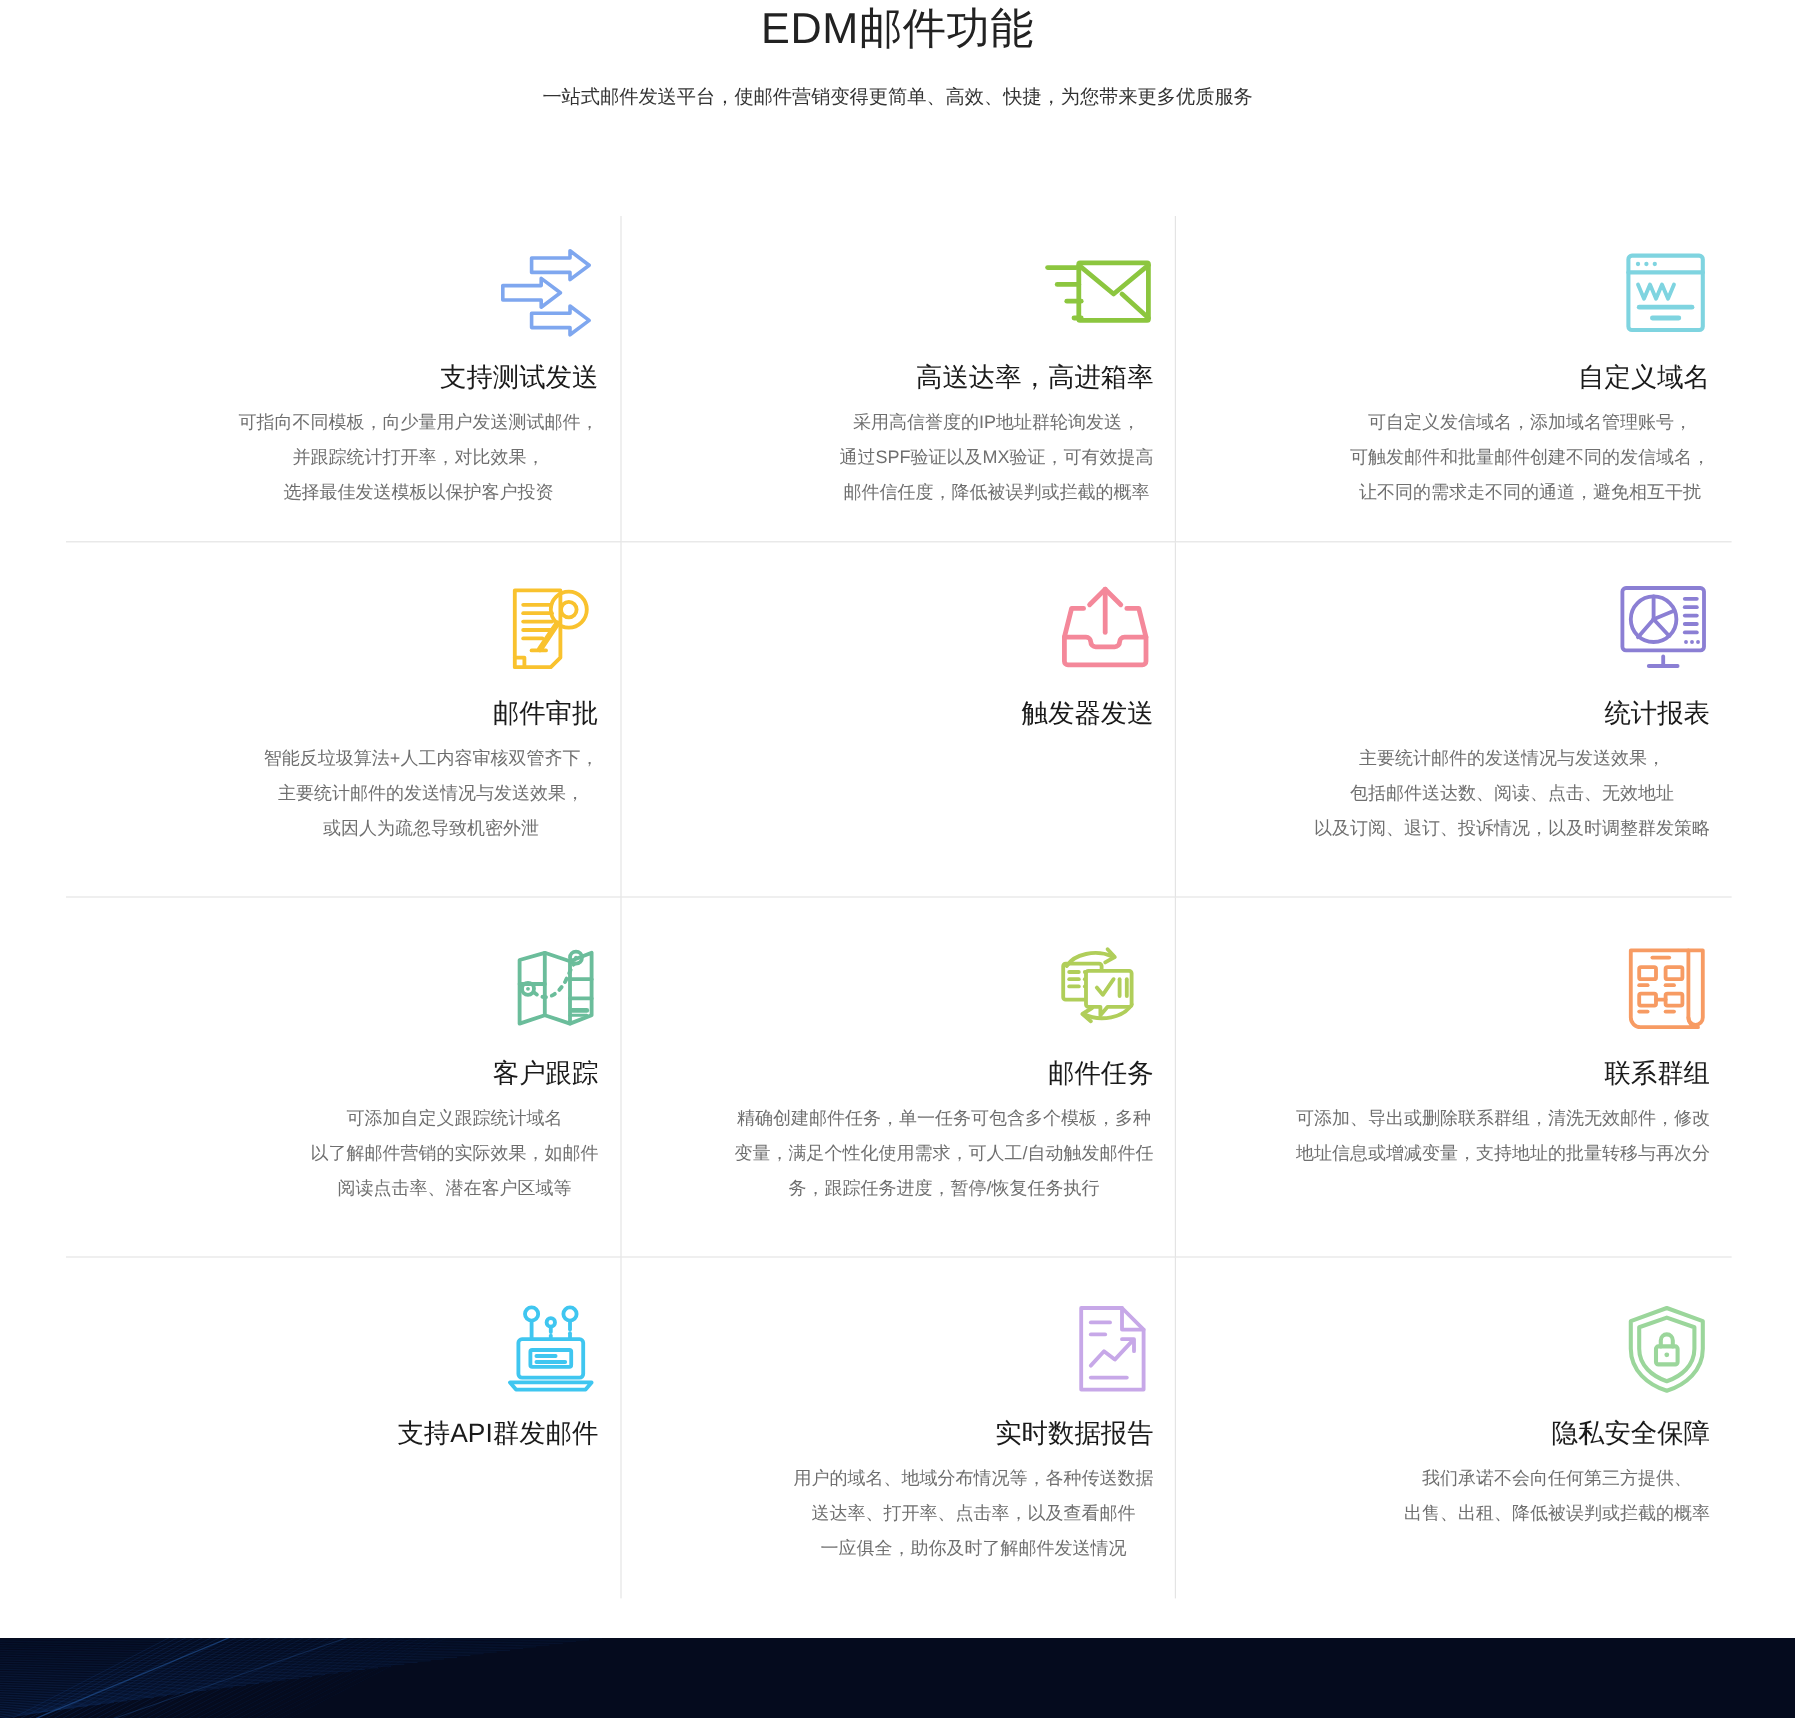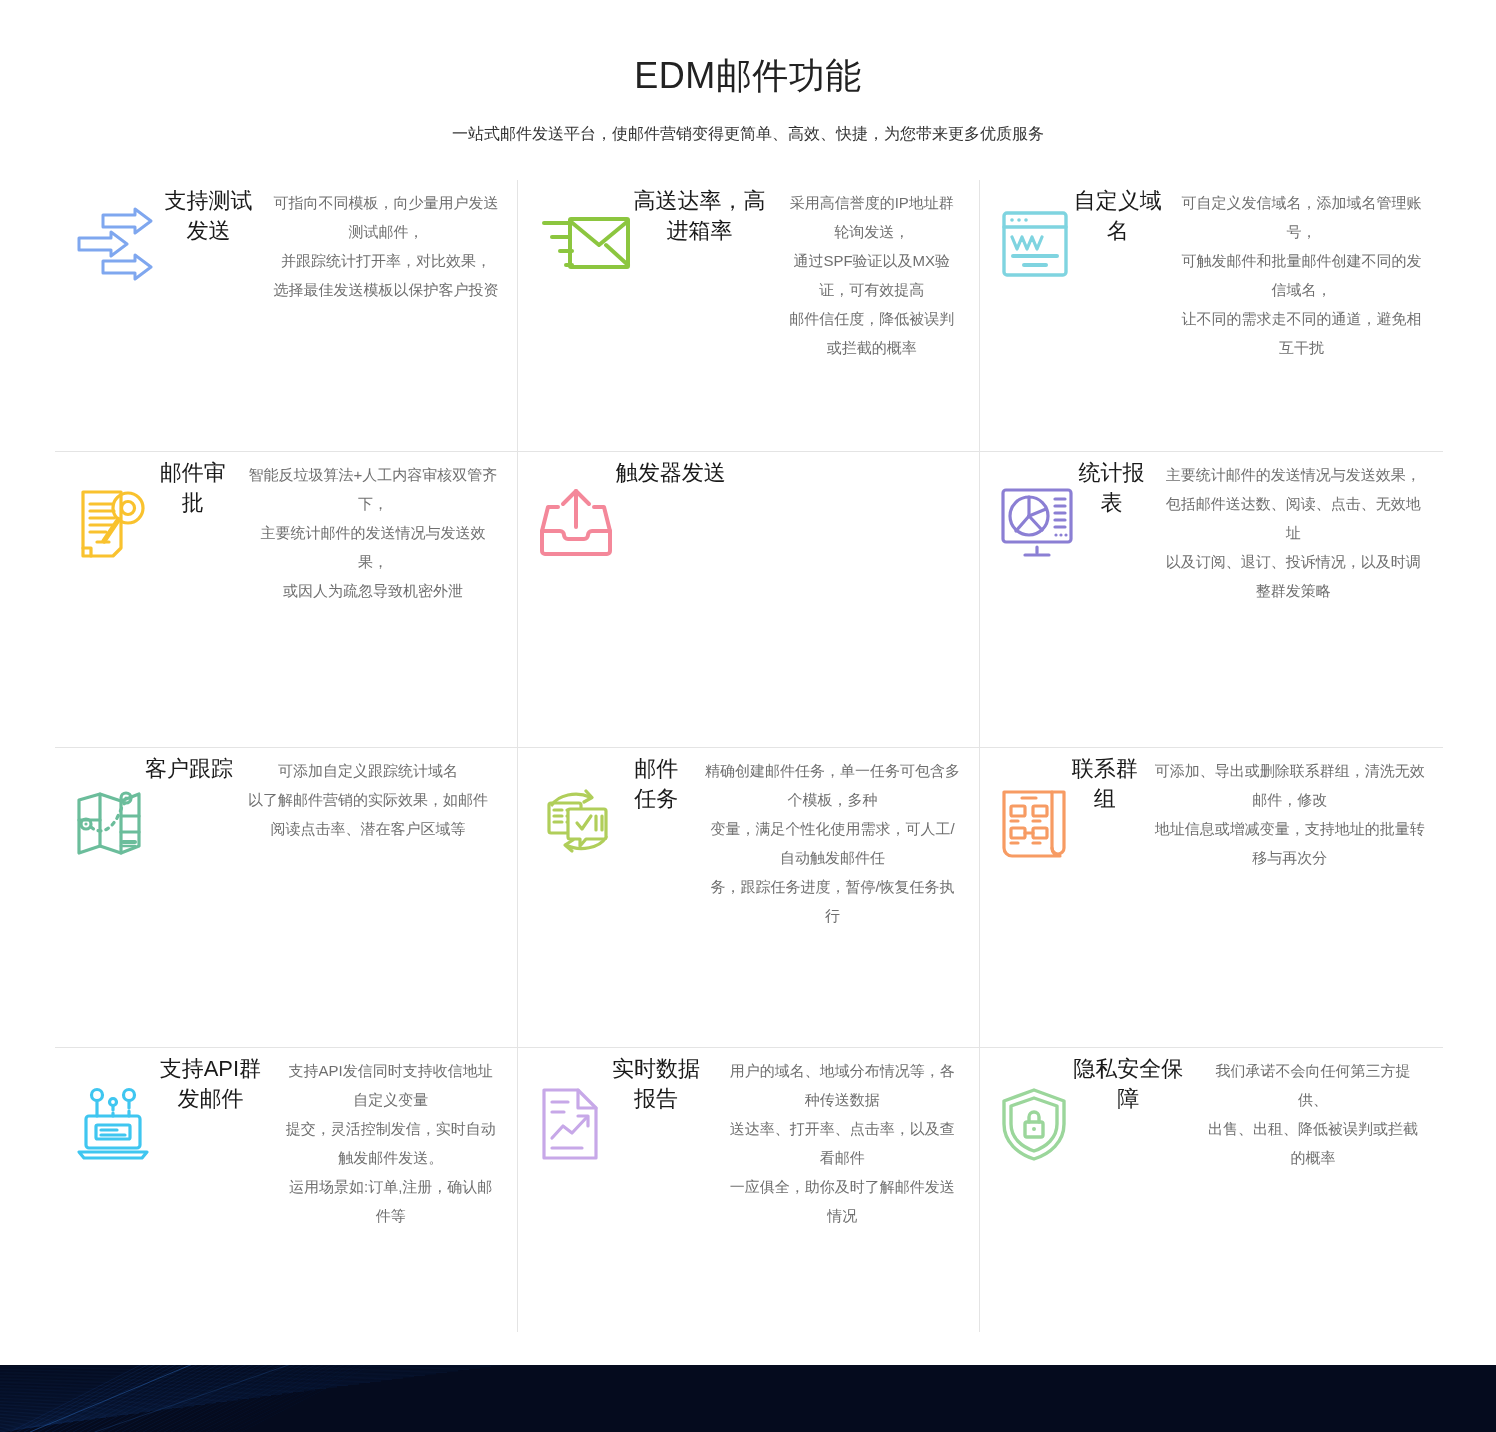--- a/index.html
+++ b/index.html
@@ -6,42 +6,42 @@
   body{
     width:1496px;height:1432px;
     background:#ffffff;
     font-family:"Liberation Sans","DejaVu Sans",sans-serif;
     overflow:hidden;
     position:relative;
   }
   .page{position:relative;width:1496px;height:1432px;}
 
   
-  .header{padding-top:52px;text-align:center;}
+  .header{text-align:center;}
   .page-title{
     font-size:36px;line-height:48px;color:#222222;
     font-weight:400;letter-spacing:.5px;margin:0;
   }
   .page-subtitle{
     margin:22px 0 16px 0;
     font-size:16px;line-height:24px;color:#333333;font-weight:400;
   }
 
   
   .grid{
     position:absolute;
     left:55px;top:180px;
     width:1388px;
     display:grid;
     grid-template-columns:repeat(3,1fr);
     grid-template-rows:272px 296px 300px 284px;
   }
   .cell{
     position:relative;
-    display:flex;flex-direction:row;align-items:flex-start;
+    display:flex;flex-direction:column;align-items:flex-end;
     padding:0 18px;
     box-sizing:border-box;
     border-right:1px solid #e4e4e4;
     border-bottom:1px solid #e4e4e4;
   }
   .cell.col-3{border-right:none;}
   .cell.row-4{border-bottom:none;}
 
   .icon-wrap{
     height:100px;
@@ -293,25 +293,20 @@
       <path d="M56 15 v7"></path>
             <path d="M56 25 v5"></path>
       <rect x="13" y="30" width="54" height="32" rx="3"></rect>
       <rect x="23" y="39" width="34" height="14" rx="1.5"></rect>
       <path d="M28 44 h16"></path>
             <path d="M28 49 h24"></path>
       <path d="M6 66 h68 l-5 6 H11 z"></path>
     </svg>
         </div>
         <div class="card-title">支持API群发邮件</div>
-        <div class="card-desc">
-          <span>支持API发信同时支持收信地址自定义变量</span>
-          <span>提交，灵活控制发信，实时自动触发邮件发送。</span>
-          <span>运用场景如:订单,注册，确认邮件等</span>
-        </div>
       </div>
       <div class="cell row-4 col-2">
         <div class="icon-wrap" style="color: rgb(199, 168, 232);">
           <svg width="68" height="76" viewBox="0 0 68 76" fill="none" stroke="currentColor" stroke-width="3.2" stroke-linecap="round" stroke-linejoin="round">
       <path d="M8 4 h34 l18 18 v50 H8 z"></path>
       <path d="M42 4 v18 h18"></path>
       <path d="M16 16 h16"></path>
       <path d="M16 26 h12"></path>
       <path d="M16 52 L27 40 L36 47 L51 31"></path>
       <path d="M42 30 h10 v10"></path>

